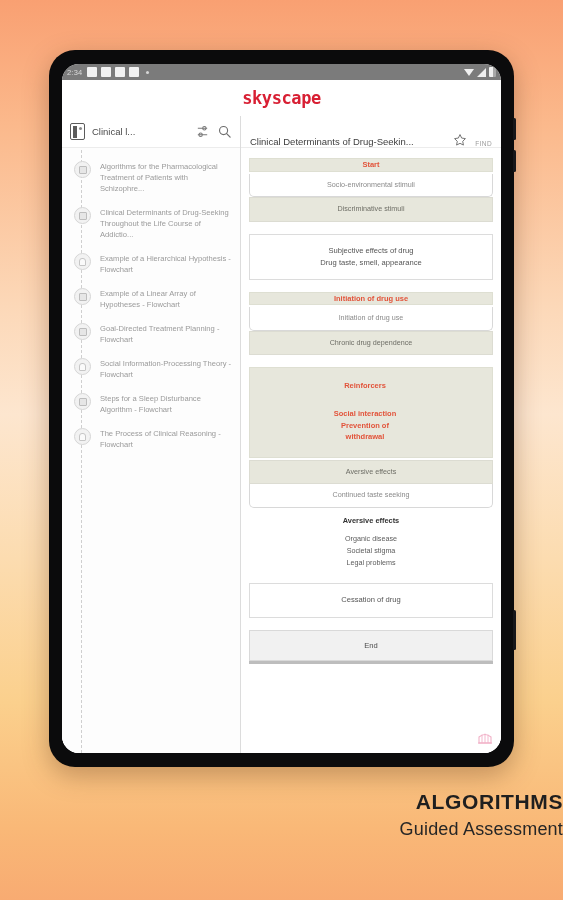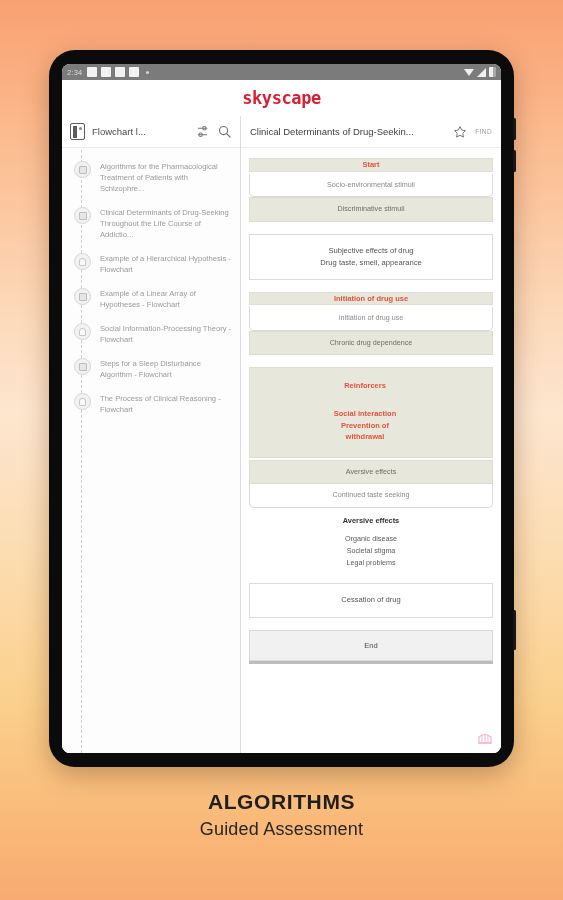--- a/index.html
+++ b/index.html
@@ -49,21 +49,21 @@
   #bezel-btn-2 { top: 100px; height: 22px; }
   #bezel-btn-3 { top: 560px; height: 40px; }
 
   #screen {
     position: absolute;
     left: 13px;
     top: 14px;
     width: 439px;
     height: 689px;
     background: #ffffff;
-    border-radius: 8px;
+    border-radius: 17px;
     overflow: hidden;
     display: flex;
     flex-direction: column;
   }
 
   
   #statusbar {
     height: 16px;
     background: #7b7b7b;
     display: flex;
@@ -239,21 +239,21 @@
   #rightpane {
     flex: 1 1 auto;
     display: flex;
     flex-direction: column;
     min-width: 0;
     background: #ffffff;
   }
   #right-toolbar {
     height: 32px;
     display: flex;
-    align-items: center;
+    align-items: flex-end;
     padding: 0 9px;
     gap: 8px;
     border-bottom: 1px solid #ececec;
     flex: 0 0 auto;
   }
   #doc-title {
     font-size: 9.5px;
     color: #3d3d3d;
     flex: 1 1 auto;
     white-space: nowrap;
@@ -364,21 +364,21 @@
     height: 14px;
     opacity: 0.55;
   }
 
   
   #caption {
     position: absolute;
     left: 0;
     right: 0;
     top: 790px;
-    text-align: center;
+    text-align: right;
   }
   #caption-title {
     font-size: 21px;
     font-weight: 700;
     color: #1f1f1f;
     letter-spacing: 0.6px;
   }
   #caption-sub {
     font-size: 18px;
     color: #262626;
@@ -415,21 +415,21 @@
       <div id="brandbar">
         <span id="brand-logo">skyscape</span>
       </div>
 
       <div id="appbody">
 
         <div id="leftpane">
 
           <div id="left-toolbar">
             <span class="book-icon"></span>
-            <span id="left-title">Flowchart l...</span>
+            <span id="left-title">Clinical l...</span>
             <span class="tb-icon">
               <svg viewBox="0 0 16 16" width="15" height="15">
                 <path d="M3 4.5 H13" stroke="#777" stroke-width="1.1" fill="none"></path>
                 <path d="M3 11.5 H13" stroke="#777" stroke-width="1.1" fill="none"></path>
                 <circle cx="10" cy="4.5" r="1.8" fill="none" stroke="#777" stroke-width="1.1"></circle>
                 <circle cx="6" cy="11.5" r="1.8" fill="none" stroke="#777" stroke-width="1.1"></circle>
               </svg>
             </span>
             <span class="tb-icon">
               <svg viewBox="0 0 16 16" width="15" height="15">
@@ -460,20 +460,26 @@
                 </span>
               <span class="list-label">Example of a Hierarchical Hypothesis - Flowchart</span>
             </div>
             <div class="list-item">
               <span class="node">
                   <span class="glyph-sq"></span>
                 </span>
               <span class="list-label">Example of a Linear Array of Hypotheses - Flowchart</span>
             </div>
             <div class="list-item">
+              <span class="node">
+                  <span class="glyph-sq"></span>
+                </span>
+              <span class="list-label">Goal-Directed Treatment Planning - Flowchart</span>
+            </div>
+            <div class="list-item">
               <span class="node alt">
                   <span class="glyph-sq"></span>
                 </span>
               <span class="list-label">Social Information-Processing Theory - Flowchart</span>
             </div>
             <div class="list-item">
               <span class="node">
                   <span class="glyph-sq"></span>
                 </span>
               <span class="list-label">Steps for a Sleep Disturbance Algorithm - Flowchart</span>

